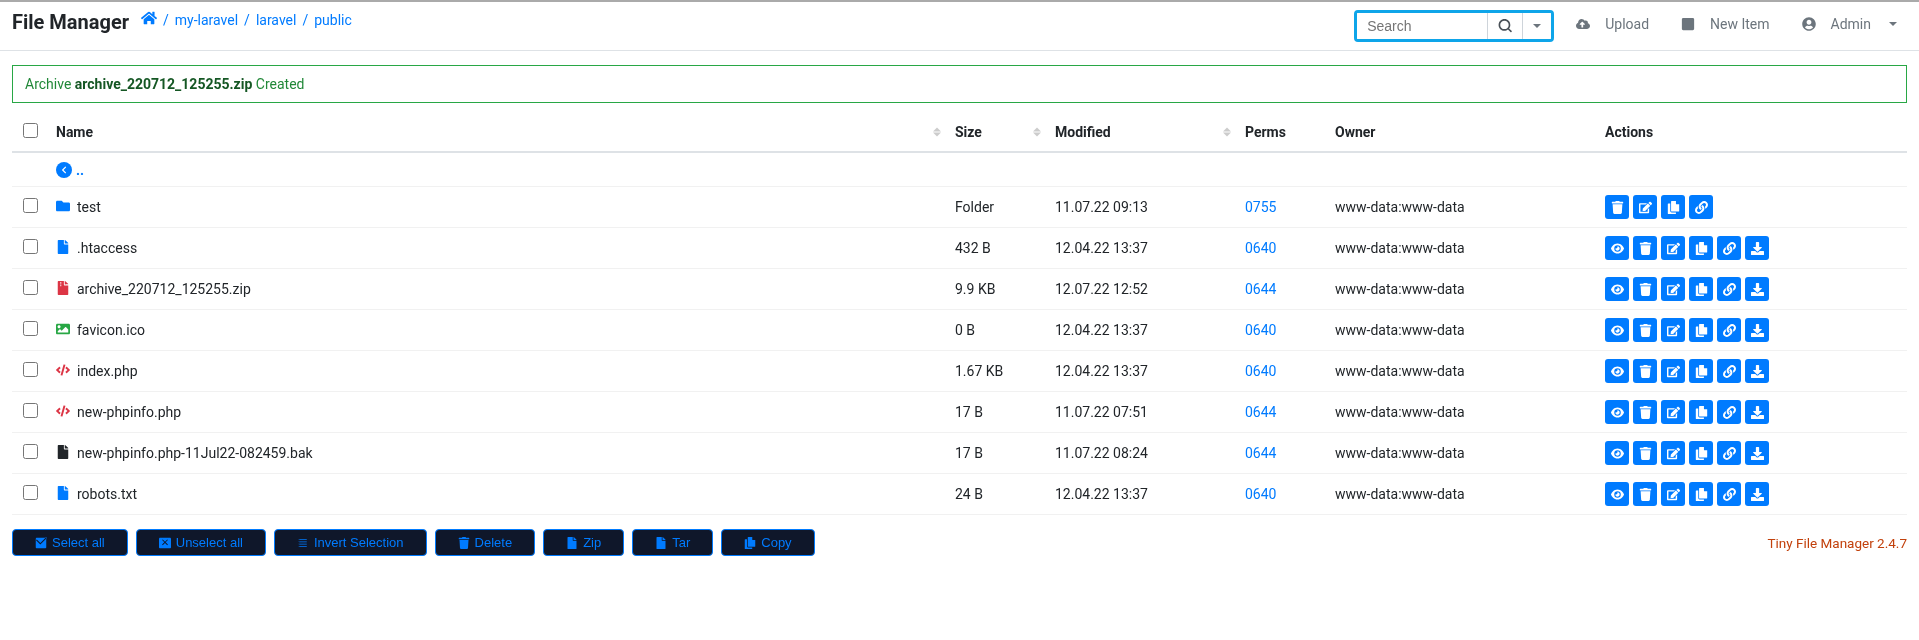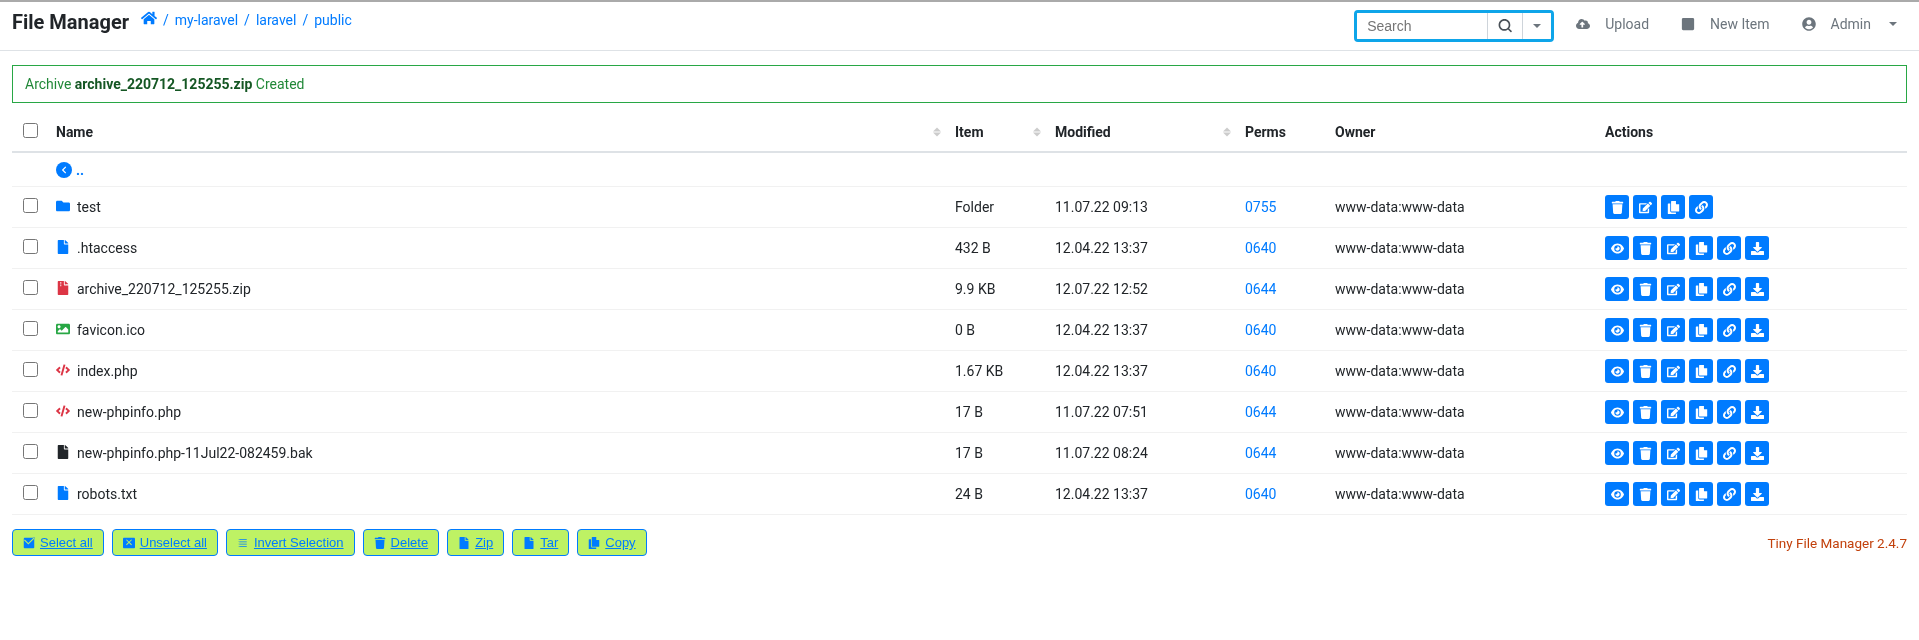--- a/index.html
+++ b/index.html
@@ -38,21 +38,21 @@
     .abtn { width: 24px; height: 24px; background: #007bff; border-radius: 3px; display: flex; align-items: center; justify-content: center; cursor: pointer; }
     .abtn svg { width: 13px; height: 13px; fill: #fff; }
     .footer-stats { padding: 10px 8px; font-size: 13.5px; color: #212529; }
     .footer-stats .u { border-bottom: 2px solid; padding-bottom: 1px; display: inline-block; }
     .u.red { border-color: #dc3545; }
     .u.orange { border-color: #fd7e14; }
     .u.green { border-color: #28a745; }
     .u.teal { border-color: #20c997; }
     .u.purple { border-color: #6f42c1; }
     .bottom-bar { display: flex; align-items: center; padding: 14px 12px; gap: 8px; }
-    .btn-outline { border: 1px solid #007bff; color: #007bff; background: #bef264; padding: 5px 10px; border-radius: 4px; cursor: pointer; display: flex; align-items: center; gap: 5px; font-size: 13px; text-decoration: underline; }
+    .btn-outline { border: 1px solid #007bff; color: #007bff; background: #0f172a; padding: 5px 22px; border-radius: 4px; cursor: pointer; display: flex; align-items: center; gap: 5px; font-size: 13px; }
     .btn-outline svg { width: 12px; height: 12px; fill: #007bff; }
     .version { color: #c2410c; font-size: 13.5px; }
     .file-icon { width: 14px; height: 14px; flex-shrink: 0; }
     .col-check { width: 36px; }
     .col-size { width: 100px; }
     .col-mod { width: 190px; }
     .col-perms { width: 90px; }
     .col-owner { width: 270px; }
     .col-actions { width: 310px; }
     .top-btn .caret { margin-left: 3px; }
@@ -118,21 +118,21 @@
 
 <div class="container">
 <table>
   <thead>
     <tr>
       <th class="col-check checkbox"><input type="checkbox" style=""></th>
       <th class="sortable"><span>Name</span><span class="sort-icons">
               <span class="sort-up"></span>
               <span class="sort-down"></span>
             </span></th>
-      <th class="col-size sortable"><span>Item</span><span class="sort-icons">
+      <th class="col-size sortable"><span>Size</span><span class="sort-icons">
               <span class="sort-up"></span>
               <span class="sort-down"></span>
             </span></th>
       <th class="col-mod sortable"><span>Modified</span><span class="sort-icons">
               <span class="sort-up"></span>
               <span class="sort-down"></span>
             </span></th>
       <th class="col-perms">Perms</th>
       <th class="col-owner">Owner</th>
       <th class="col-actions">Actions</th>

